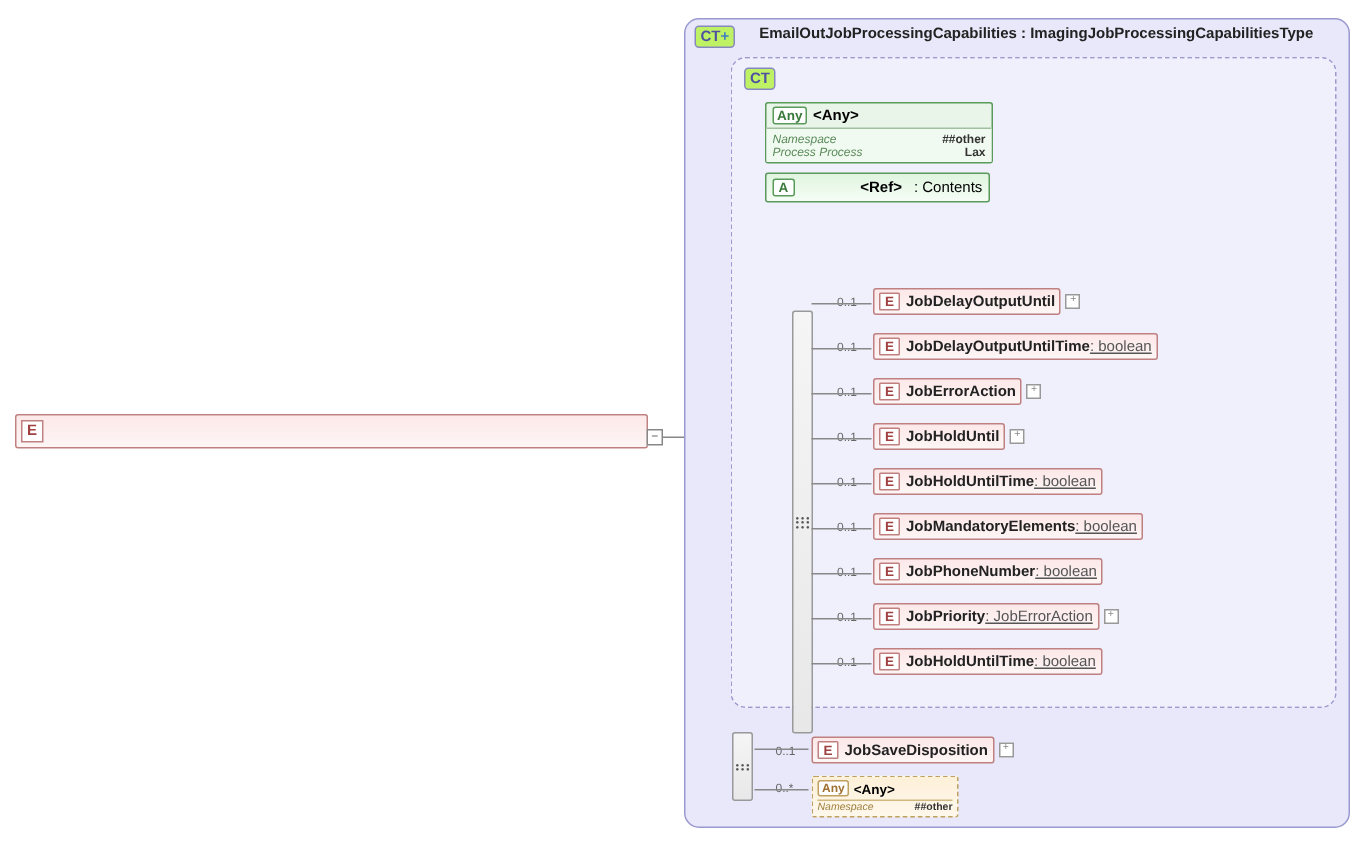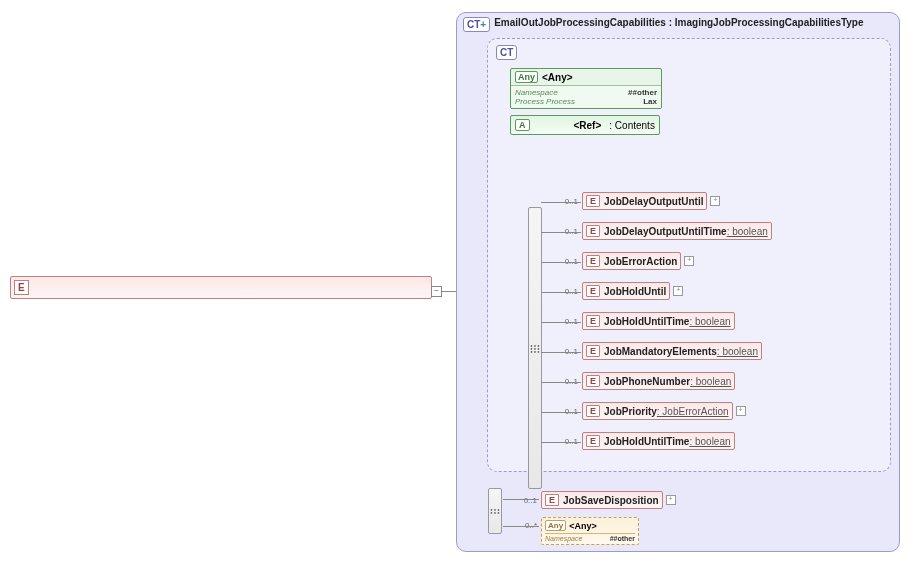--- a/index.html
+++ b/index.html
@@ -60,28 +60,28 @@
     border: 1px solid #9a9ad0;
     border-radius: 10px;
     background: #e8e8fa;
   }
   .ct-header {
     display: flex;
     padding: 4px 6px;
     align-items: flex-start;
   }
   .ct-badge {
-    background: #ffffff;
+    background: #bef264;
     border: 1px solid #8888c0;
     border-radius: 3px;
     color: #5050a0;
     font-weight: bold;
     padding: 1px 3px;
     font-size: 10px;
-    margin-right: 4px;
+    margin-right: 16px;
   }
   .ct-plus { color: #4080c0; font-weight: bold; }
   .ct-title {
     font-weight: bold;
     color: #222;
     flex: 1;
     line-height: 1.2;
   }
   .inner-ct {
     margin: 2px 8px 4px 30px;
@@ -181,21 +181,20 @@
   .child {
     position: absolute;
     display: flex;
     align-items: center;
   }
   .occ {
     font-size: 8px;
     color: #666;
     margin-right: 4px;
     width: 20px;
-    text-align: right;
   }
   .elem {
     background: linear-gradient(#fde8e8, #fdf5f5);
     border: 1px solid #c08080;
     border-radius: 2px;
     display: flex;
     align-items: center;
     padding: 2px 3px;
   }
   .ebadge {

